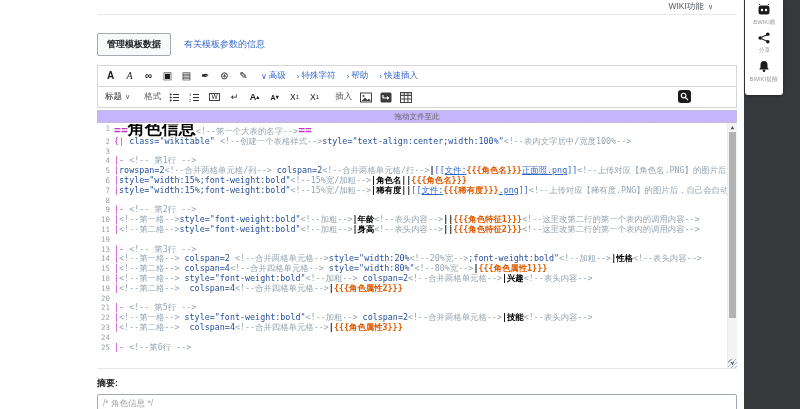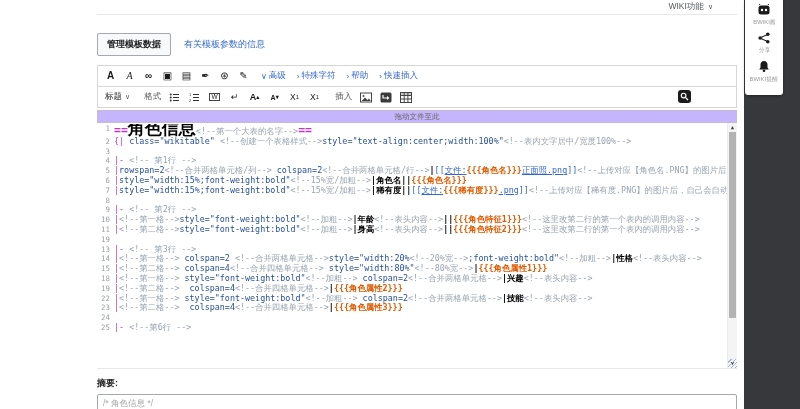--- a/index.html
+++ b/index.html
@@ -232,20 +232,22 @@
             <div class="cl"><span class="num">8</span><span class="codeseg">&nbsp;</span></div>
             <div class="cl"><span class="num">9</span><span class="codeseg"><span class="tk-td">|-</span><span class="tk-pl"> </span><span class="tk-cm">&lt;!-- 第2行 --&gt;</span></span></div>
             <div class="cl"><span class="num">10</span><span class="codeseg"><span class="tk-td">|</span><span class="tk-cm">&lt;!--第一格--&gt;</span><span class="tk-attr">style="font-weight:bold"</span><span class="tk-cm">&lt;!--加粗--&gt;</span><span class="tk-cd">|</span><span class="tk-b">年龄</span><span class="tk-cm">&lt;!--表头内容--&gt;</span><span class="tk-cd">||</span><span class="tk-tv">{{{角色特征1}}}</span><span class="tk-cm">&lt;!--这里改第二行的第一个表内的调用内容--&gt;</span></span></div>
             <div class="cl"><span class="num">11</span><span class="codeseg"><span class="tk-td">|</span><span class="tk-cm">&lt;!--第二格--&gt;</span><span class="tk-attr">style="font-weight:bold"</span><span class="tk-cm">&lt;!--加粗--&gt;</span><span class="tk-cd">|</span><span class="tk-b">身高</span><span class="tk-cm">&lt;!--表头内容--&gt;</span><span class="tk-cd">||</span><span class="tk-tv">{{{角色特征2}}}</span><span class="tk-cm">&lt;!--这里改第二行的第一个表内的调用内容--&gt;</span></span></div>
             <div class="cl"><span class="num">19</span><span class="codeseg">&nbsp;</span></div>
             <div class="cl"><span class="num">13</span><span class="codeseg"><span class="tk-td">|-</span><span class="tk-pl"> </span><span class="tk-cm">&lt;!-- 第3行 --&gt;</span></span></div>
             <div class="cl"><span class="num">14</span><span class="codeseg"><span class="tk-td">|</span><span class="tk-cm">&lt;!--第一格--&gt;</span><span class="tk-attr"> colspan=2 </span><span class="tk-cm">&lt;!--合并两格单元格--&gt;</span><span class="tk-attr">style="width:20%</span><span class="tk-cm">&lt;!--20%宽--&gt;</span><span class="tk-attr">;font-weight:bold"</span><span class="tk-cm">&lt;!--加粗--&gt;</span><span class="tk-cd">|</span><span class="tk-b">性格</span><span class="tk-cm">&lt;!--表头内容--&gt;</span></span></div>
             <div class="cl"><span class="num">15</span><span class="codeseg"><span class="tk-td">|</span><span class="tk-cm">&lt;!--第二格--&gt;</span><span class="tk-attr"> colspan=4</span><span class="tk-cm">&lt;!--合并四格单元格--&gt;</span><span class="tk-attr"> style="width:80%"</span><span class="tk-cm">&lt;!--80%宽--&gt;</span><span class="tk-cd">|</span><span class="tk-tv">{{{角色属性1}}}</span></span></div>
             <div class="cl"><span class="num">18</span><span class="codeseg"><span class="tk-td">|</span><span class="tk-cm">&lt;!--第一格--&gt;</span><span class="tk-attr"> style="font-weight:bold"</span><span class="tk-cm">&lt;!--加粗--&gt;</span><span class="tk-attr"> colspan=2</span><span class="tk-cm">&lt;!--合并两格单元格--&gt;</span><span class="tk-cd">|</span><span class="tk-b">兴趣</span><span class="tk-cm">&lt;!--表头内容--&gt;</span></span></div>
             <div class="cl"><span class="num">19</span><span class="codeseg"><span class="tk-td">|</span><span class="tk-cm">&lt;!--第二格--&gt;</span><span class="tk-attr">  colspan=4</span><span class="tk-cm">&lt;!--合并四格单元格--&gt;</span><span class="tk-cd">|</span><span class="tk-tv">{{{角色属性2}}}</span></span></div>
+            <div class="cl"><span class="num">20</span><span class="codeseg">&nbsp;</span></div>
+            <div class="cl"><span class="num">21</span><span class="codeseg"><span class="tk-td">|-</span><span class="tk-pl"> </span><span class="tk-cm">&lt;!-- 第5行 --&gt;</span></span></div>
             <div class="cl"><span class="num">22</span><span class="codeseg"><span class="tk-td">|</span><span class="tk-cm">&lt;!--第一格--&gt;</span><span class="tk-attr"> style="font-weight:bold"</span><span class="tk-cm">&lt;!--加粗--&gt;</span><span class="tk-attr"> colspan=2</span><span class="tk-cm">&lt;!--合并两格单元格--&gt;</span><span class="tk-cd">|</span><span class="tk-b">技能</span><span class="tk-cm">&lt;!--表头内容--&gt;</span></span></div>
             <div class="cl"><span class="num">23</span><span class="codeseg"><span class="tk-td">|</span><span class="tk-cm">&lt;!--第二格--&gt;</span><span class="tk-attr">  colspan=4</span><span class="tk-cm">&lt;!--合并四格单元格--&gt;</span><span class="tk-cd">|</span><span class="tk-tv">{{{角色属性3}}}</span></span></div>
             <div class="cl"><span class="num">24</span><span class="codeseg">&nbsp;</span></div>
             <div class="cl"><span class="num">25</span><span class="codeseg"><span class="tk-td">|-</span><span class="tk-pl"> </span><span class="tk-cm">&lt;!--第6行 --&gt;</span></span></div>
           </div>
         <div class="vscroll">
           <div class="varr">▲</div>
           <div class="vthumb"></div>
           <div class="varr down">▼</div>
         </div>

